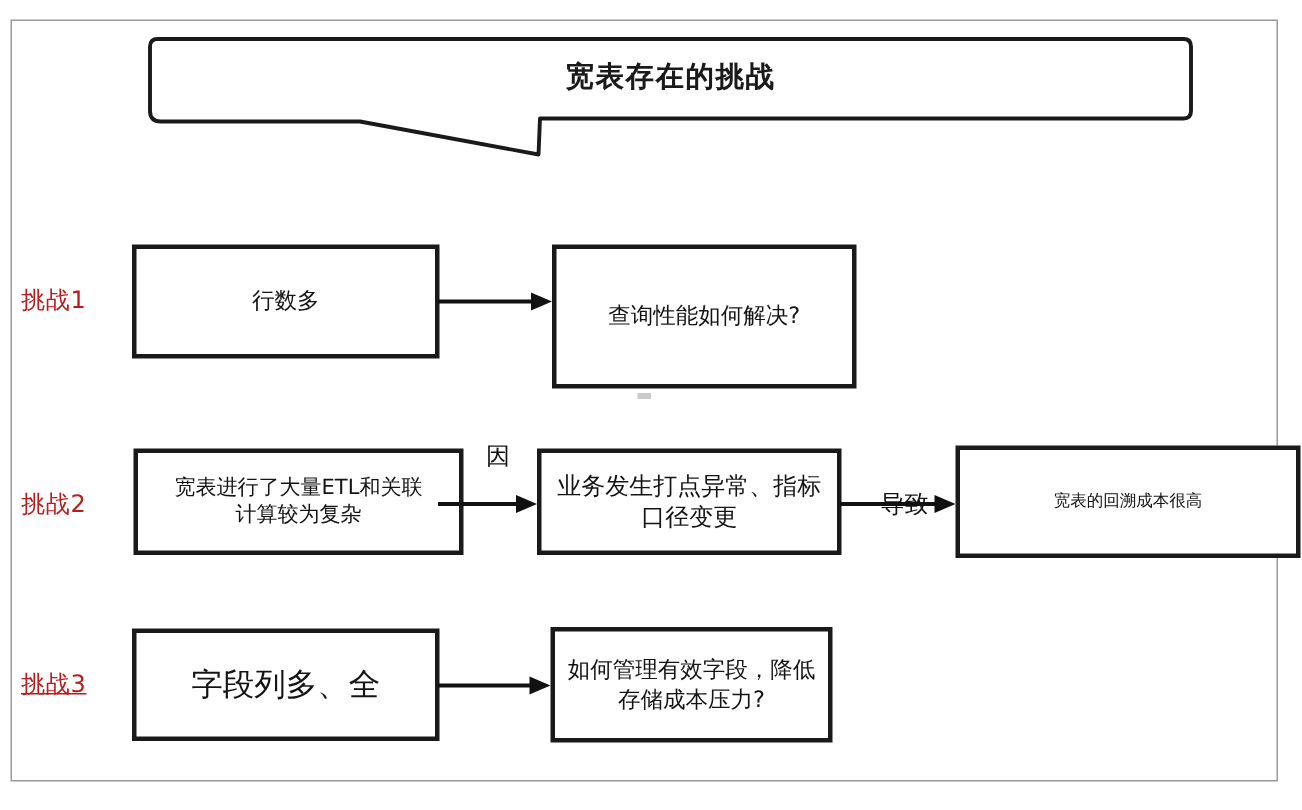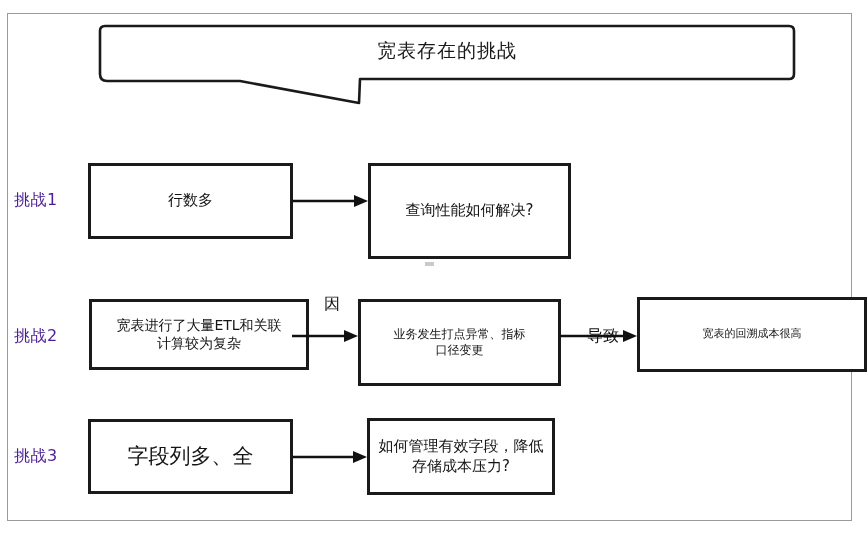--- a/index.html
+++ b/index.html
@@ -45,20 +45,21 @@
     top: 0;
     width: 700px;
     height: 56px;
     display: flex;
     align-items: center;
     justify-content: center;
     font-size: 19px;
     color: #1a1a1a;
     letter-spacing: 1px;
     white-space: nowrap;
+    font-weight: bold;
   }
   
   .pbox {
     position: absolute;
     box-sizing: border-box;
     border: 3px solid #1a1a1a;
     background: #ffffff;
     display: flex;
     align-items: center;
     justify-content: center;
@@ -68,21 +69,21 @@
     padding: 2px 6px;
   }
   .pbox .txt {
     display: block;
     white-space: pre-line;
   }
   
   .row-label {
     position: absolute;
     font-size: 16px;
-    color: #4c1d95;
+    color: #b91c1c;
     white-space: nowrap;
     letter-spacing: 0.5px;
   }
   
   .arrow {
     position: absolute;
     height: 14px;
   }
   .arrow svg { display: block; }
   
@@ -104,32 +105,32 @@
   }
 
   
   #box-r1-c1 { left: 88px;  top: 163px; width: 205px; height: 76px; font-size: 15px; }
   #box-r1-c2 { left: 368px; top: 163px; width: 203px; height: 96px; font-size: 15px; }
   #label-r1  { left: 14px;  top: 190px; }
   #arrow-r1  { left: 292px; top: 194px; width: 78px; }
 
   
   #box-r2-c1 { left: 89px;  top: 299px; width: 220px; height: 71px; font-size: 14px; }
-  #box-r2-c2 { left: 358px; top: 299px; width: 203px; height: 87px; font-size: 12px; }
+  #box-r2-c2 { left: 358px; top: 299px; width: 203px; height: 71px; font-size: 16px; }
   #box-r2-c3 { left: 637px; top: 297px; width: 230px; height: 75px; font-size: 11px; }
   #label-r2  { left: 14px;  top: 326px; }
   #arrow-r2a { left: 292px; top: 329px; width: 68px; }
   #arrow-r2b { left: 560px; top: 329px; width: 79px; }
   #edge-label-yin    { left: 324px; top: 294px; }
   #edge-label-daozhi { left: 587px; top: 294px; margin-top: 32px; }
 
   
   #box-r3-c1 { left: 88px;  top: 419px; width: 205px; height: 75px; font-size: 21px; }
   #box-r3-c2 { left: 367px; top: 418px; width: 188px; height: 77px; font-size: 15px; }
-  #label-r3  { left: 14px;  top: 446px; }
+  #label-r3  { left: 14px;  top: 446px; text-decoration: underline; }
   #arrow-r3  { left: 292px; top: 450px; width: 77px; }
 </style>
 </head>
 <body>
 
 <div id="canvas">
 
   <div class="outer-frame"></div>
 
   <div class="banner">

